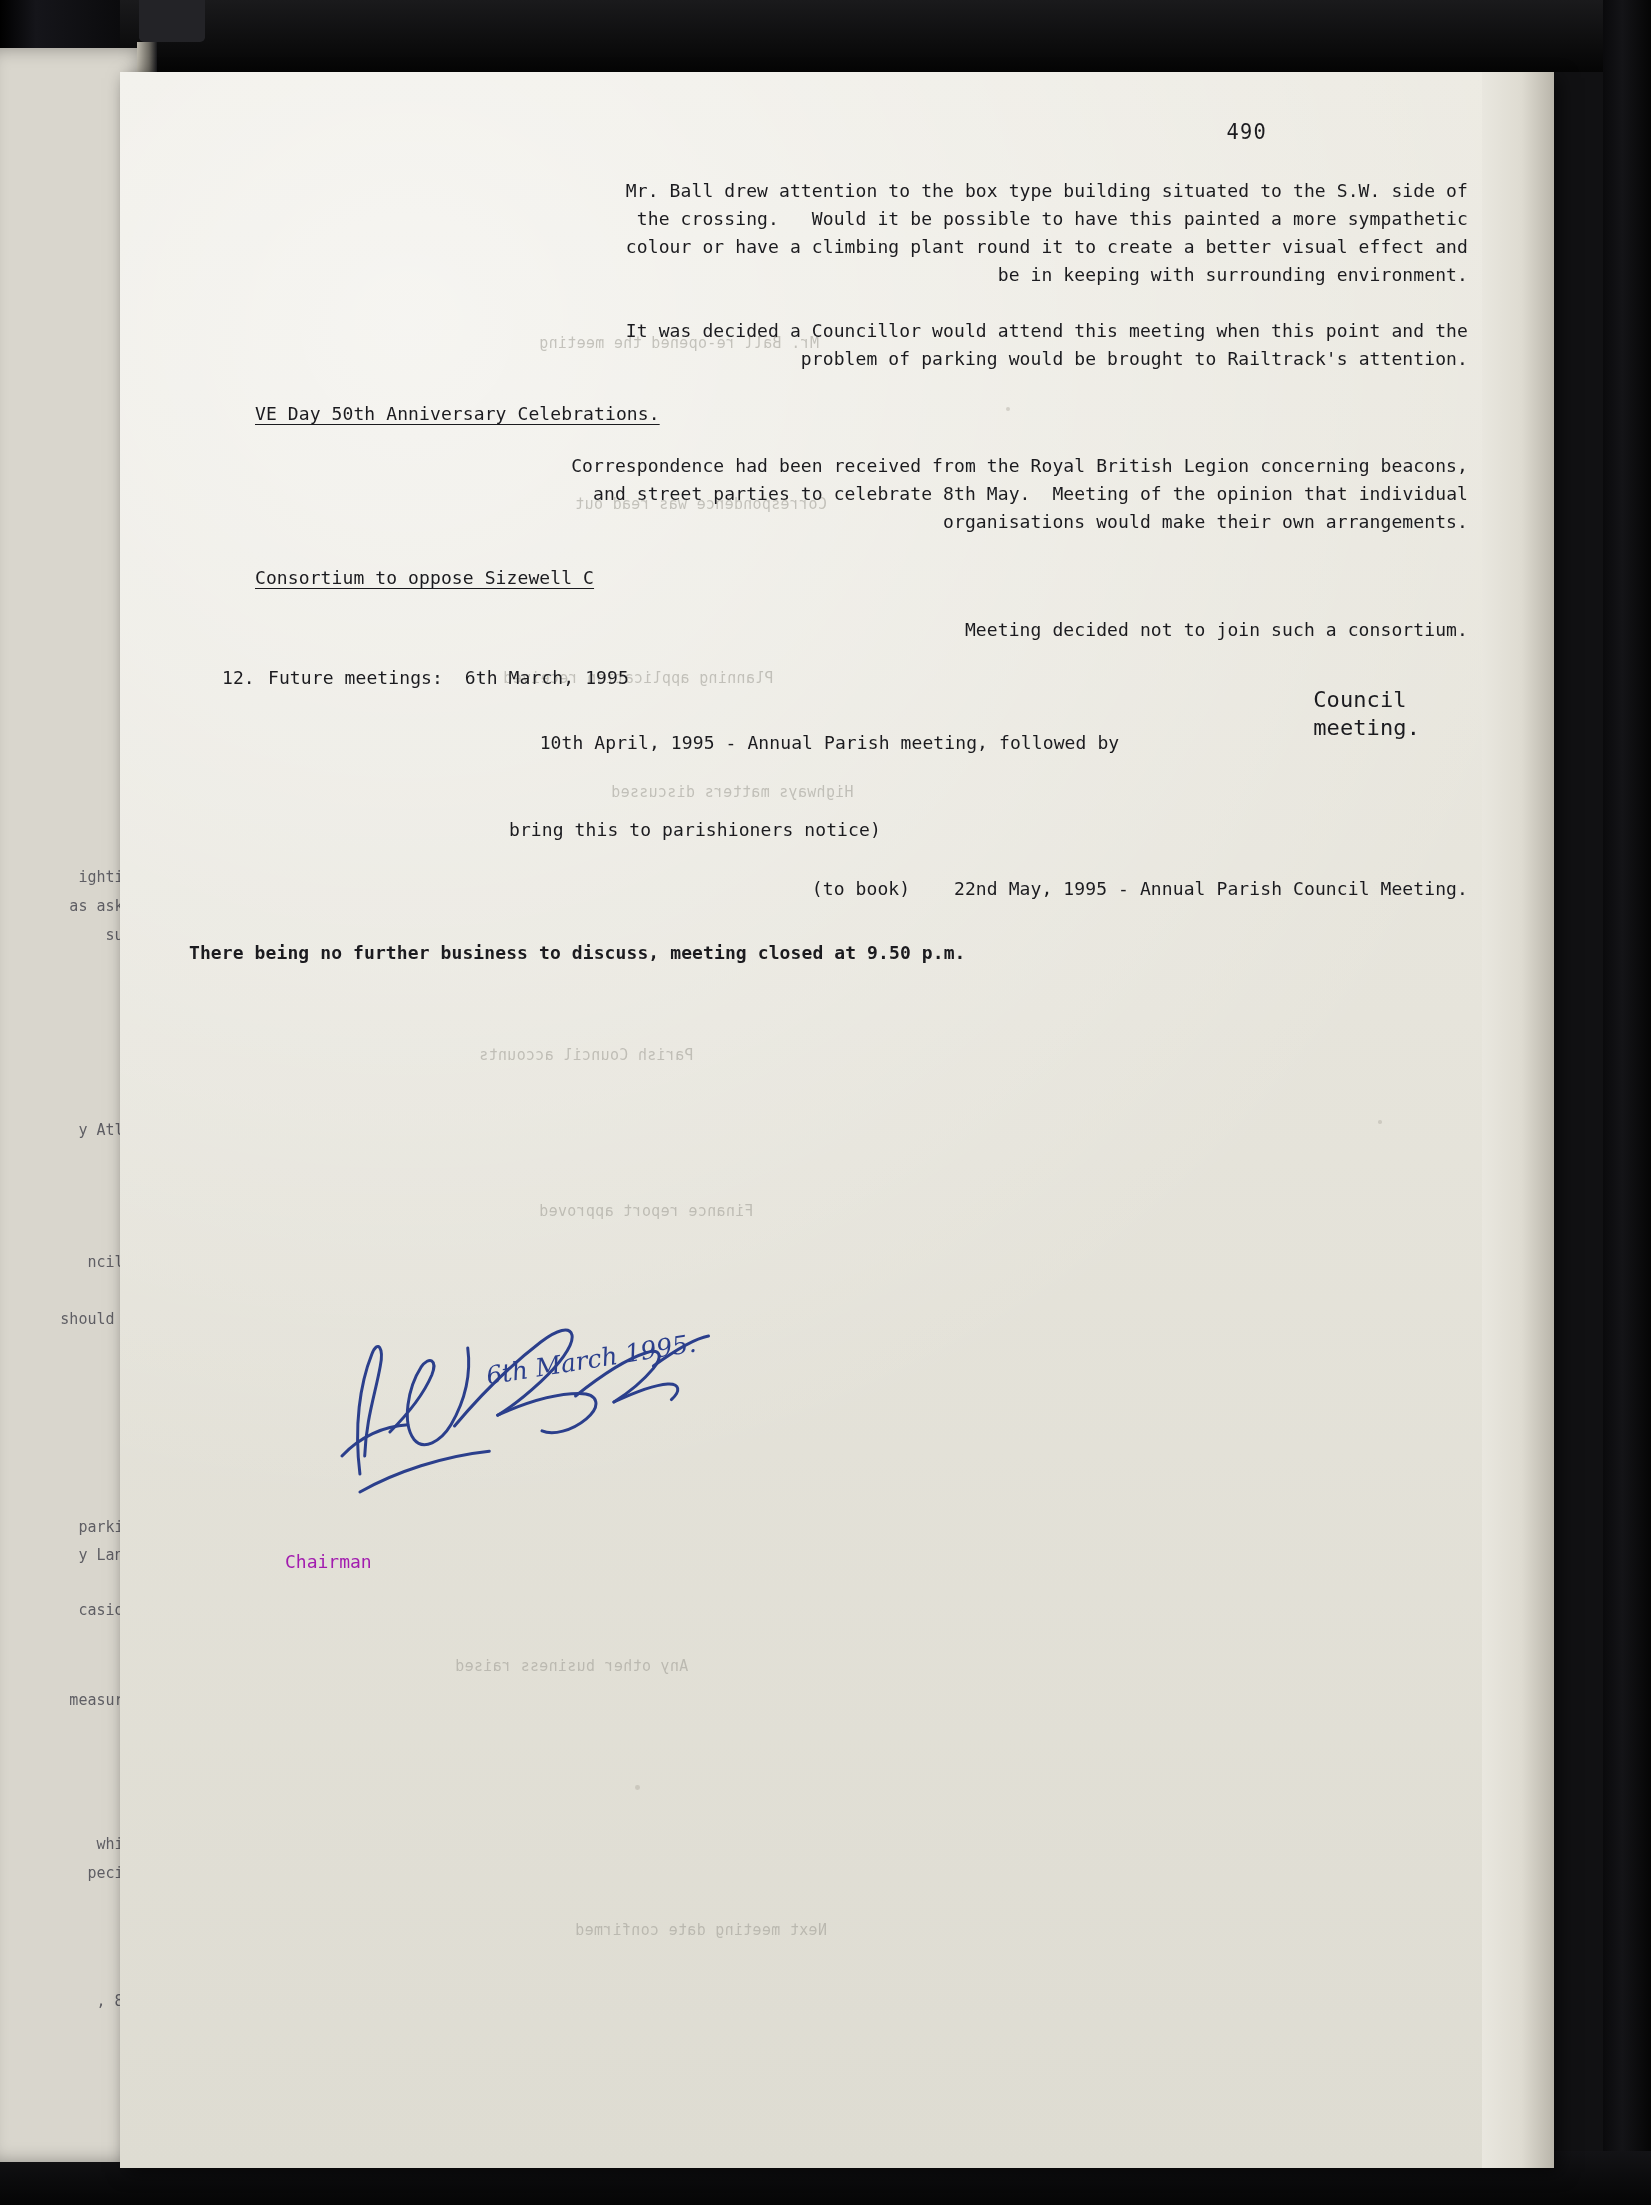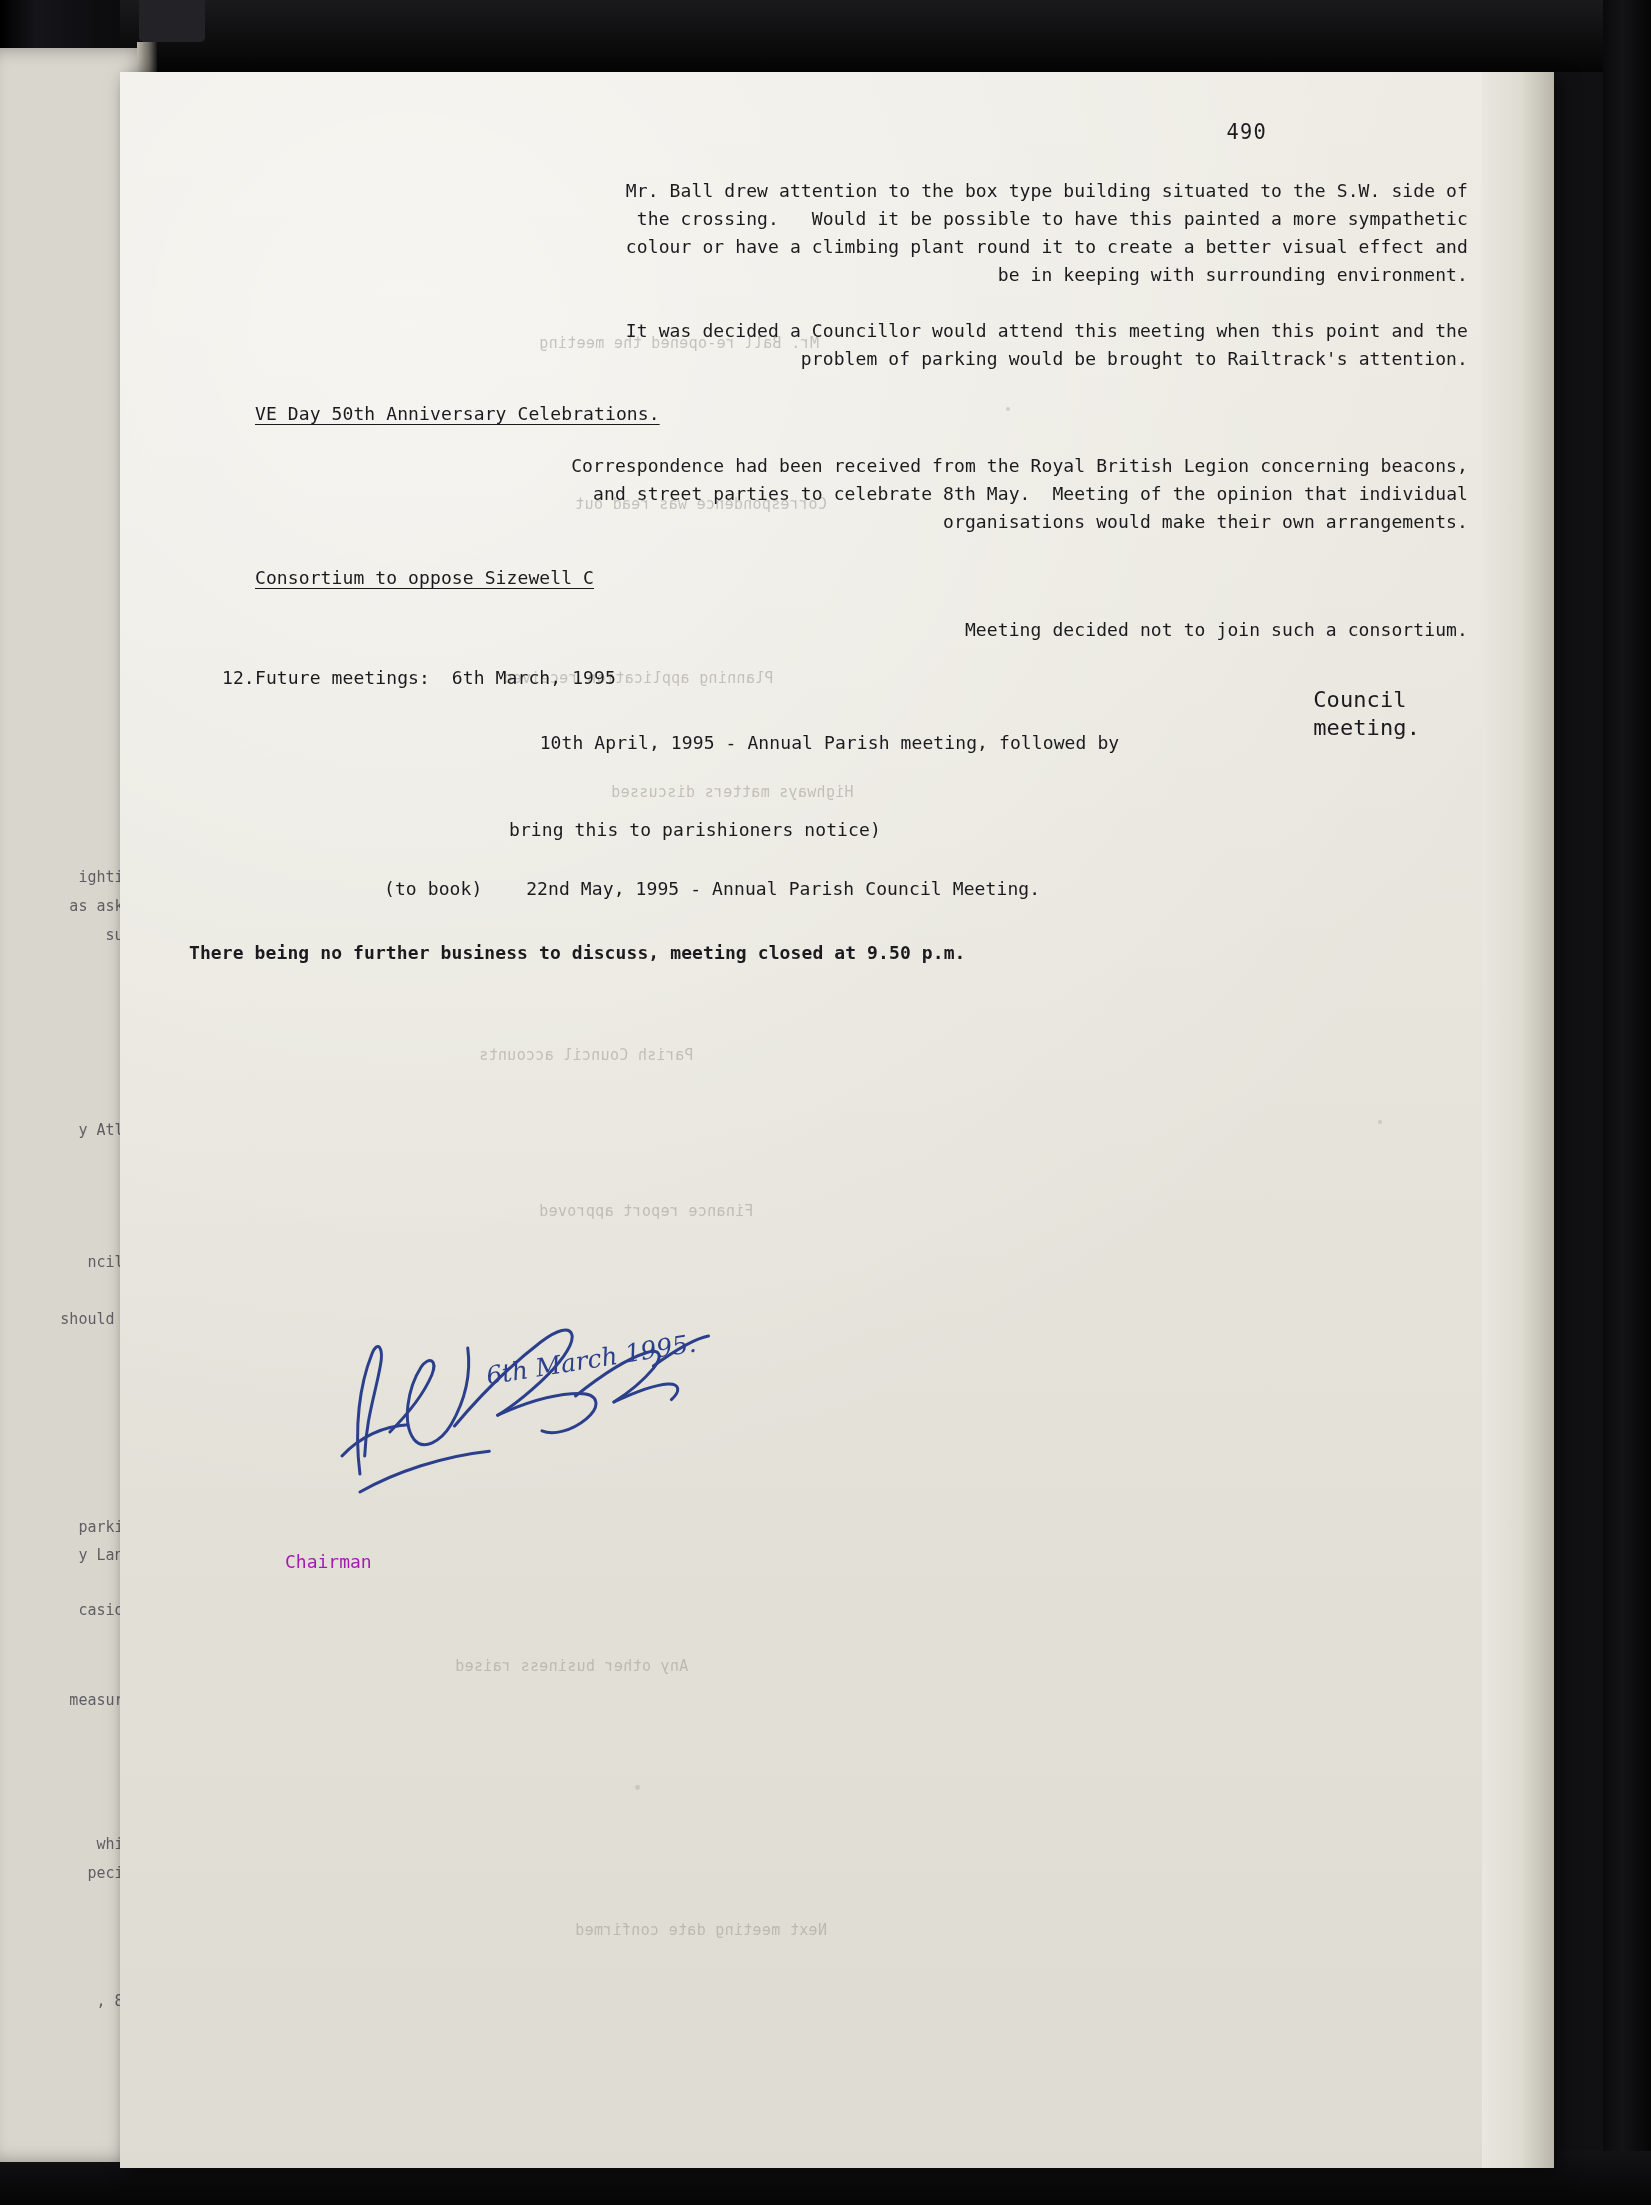--- a/index.html
+++ b/index.html
@@ -139,20 +139,21 @@
   .indent { padding-left: 33px; text-align: right; }
   .heading {
     text-decoration: underline;
     text-underline-offset: 4.2px;
     padding-left: 33px;
     margin: 0 0 24px 0;
   }
   .numbered {
     display: flex;
     margin: 0 0 8.4px 0;
+    gap: 13px;
   }
   .numbered .num { width: 33px; flex: 0 0 33px; }
   .numbered .txt { flex: 1; white-space: pre-wrap; }
 
   .meeting-line {
     margin: 0 0 3.6px 0;
     padding-left: 252px;
     white-space: pre-wrap;
     position: relative;
   }
@@ -169,20 +170,21 @@
   }
   .note-line-2 {
     margin: 0 0 31px 0;
     padding-left: 287px;
     white-space: pre-wrap;
   }
   .book-line {
     margin: 0 0 36px 0;
     padding-left: 162px;
     white-space: pre-wrap;
+    text-align: right;
   }
   .closing {
     margin: 20.4px 0 0 -33px;
     white-space: pre-wrap;
     font-weight: bold;
   }
 
   
   .signature {
     position: absolute;

